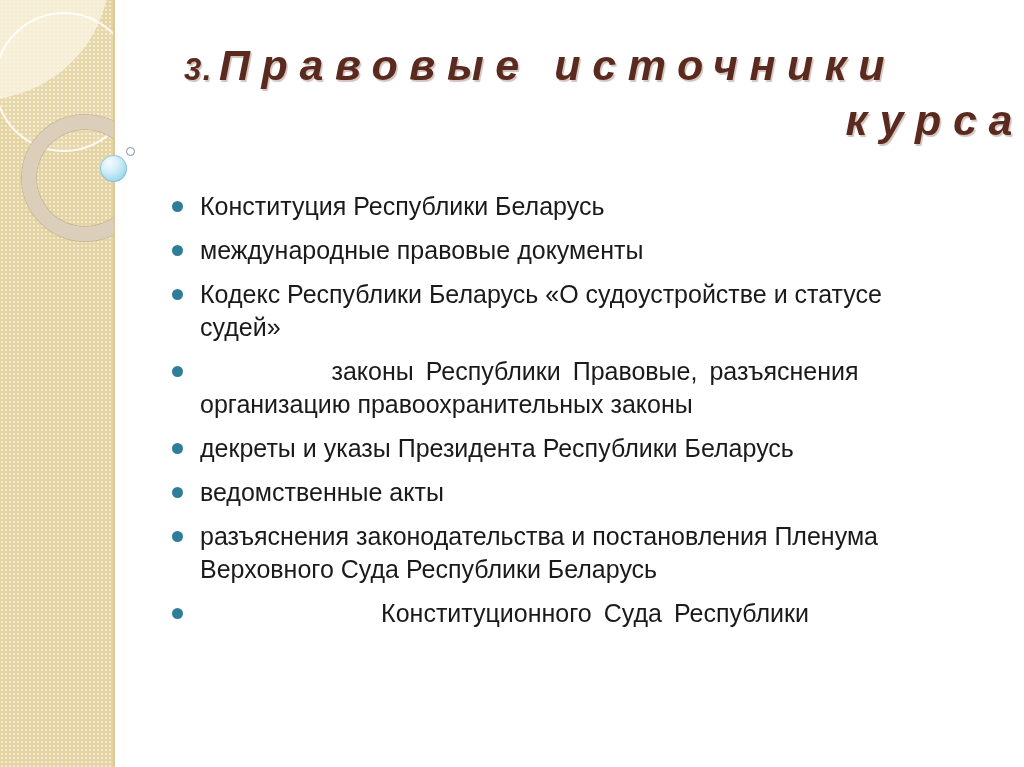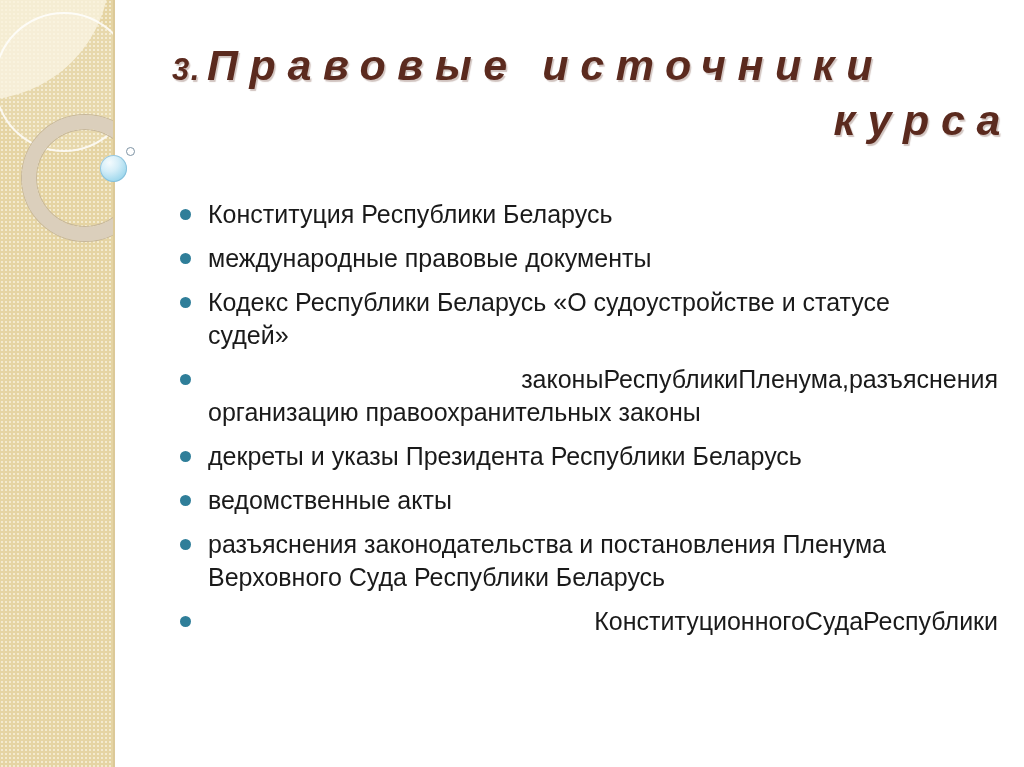--- a/index.html
+++ b/index.html
@@ -63,21 +63,21 @@
     border-radius: 50%;
     background: #ffffff;
     border: 1.5px solid #7E93A4;
     box-sizing: border-box;
     z-index: 5;
   }
 
   
   .title {
     position: absolute;
-    left: 172px; top: 40px;
+    left: 184px; top: 40px;
     width: 840px;
     margin: 0;
     color: var(--title-color, #5B2A1E);
     font-style: italic;
     font-weight: bold;
     font-size: 43px;
     line-height: 51px;
     letter-spacing: 0.27em;
     text-shadow: 1.5px 1.5px 1px rgba(90,42,30,0.28);
   }
@@ -87,21 +87,21 @@
     font-size: 31px;
     letter-spacing: 0.05em;
     margin-right: 6px;
   }
 
   
   .bullets {
     position: absolute;
     left: 200px; top: 190px;
     width: 790px;
-    margin: 8px; padding: 0;
+    margin: 0; padding: 0;
     list-style: none;
     color: var(--text-color, #1A1A1A);
     font-size: 25px;
   }
   .bullets li {
     position: relative;
     margin-bottom: 11px;
   }
   .bullet-dot {
     position: absolute;
@@ -111,22 +111,23 @@
     background: var(--bullet-color, #2F7E99);
   }
   .line {
     display: block;
     line-height: 33px;
     min-height: 33px;
     white-space: nowrap;
   }
   .line.stretch {
     display: flex;
-    justify-content: flex-end;
+    justify-content: center;
     white-space: normal;
+    gap: 12px;
   }
 </style>
 </head>
 <body>
 
 <div class="slide">
 
   <div class="sidebar">
     <div class="circle-light"></div>
     <div class="ring-thin"></div>
@@ -152,21 +153,21 @@
       <li>
         <span class="bullet-dot"></span>
         <span class="line">Кодекс Республики Беларусь «О судоустройстве и статусе</span>
         <span class="line">судей»</span>
       </li>
       <li>
         <span class="bullet-dot"></span>
         <span class="line stretch">
           <span>законы</span>
           <span>Республики</span>
-          <span>Пленума,</span>
+          <span>Правовые,</span>
           <span>разъяснения</span>
         </span>
         <span class="line">организацию правоохранительных законы</span>
       </li>
       <li>
         <span class="bullet-dot"></span>
         <span class="line">декреты и указы Президента Республики Беларусь</span>
       </li>
       <li>
         <span class="bullet-dot"></span>

